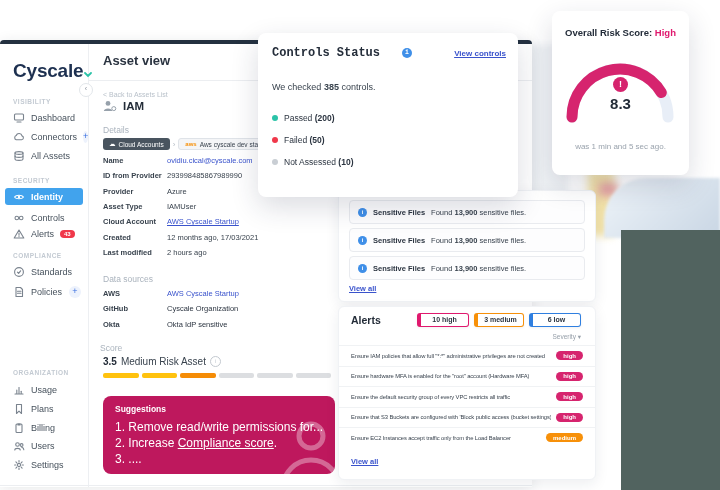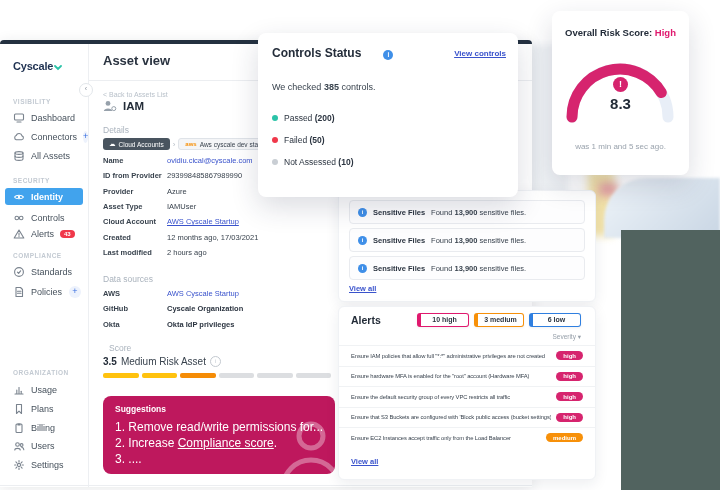--- a/index.html
+++ b/index.html
@@ -16,21 +16,21 @@
     background:linear-gradient(135deg,#eef4f9,#c9d6e4);filter:blur(1.5px);}
   .decor-slate{left:621px;top:230px;width:99px;height:260px;background:#51635f;}
 
   
   .app{left:0;top:40px;width:532px;height:447px;background:#fff;border-radius:6px 6px 0 0;
        box-shadow:0 2px 14px rgba(25,35,50,.10);}
   .app-topbar{left:0;top:0;width:532px;height:4px;background:#243140;border-radius:6px 6px 0 0;}
   .sidebar-border{left:88px;top:4px;width:1px;height:443px;background:#edeff2;}
   .app-bottom{left:0;top:445px;width:532px;height:1px;background:#eceef1;}
 
-  .logo{left:13px;top:20px;font-size:11px;font-weight:bold;color:#1d3050;letter-spacing:-.2px;}
+  .logo{left:13px;top:20px;font-size:19px;font-weight:bold;color:#1d3050;letter-spacing:-.2px;}
   .logo-tick{position:absolute;right:-9px;top:1px;}
   .collapse-btn{left:79px;top:43px;width:12px;height:12px;border:1px solid #e2e6ea;border-radius:50%;
     background:#fff;font-size:7px;color:#8a939e;line-height:10px;text-align:center;}
 
   .sb-label{left:13px;font-size:6.5px;letter-spacing:.5px;color:#c3cad2;font-weight:bold;}
   .sb-item{left:5px;width:78px;height:17px;display:flex;align-items:center;gap:6px;
     padding-left:8px;box-sizing:border-box;font-size:9px;color:#46515c;border-radius:3px;}
   .sb-item svg{flex:0 0 auto;stroke:#7a838e;fill:none;stroke-width:1.1;stroke-linecap:round;stroke-linejoin:round;}
   .sb-item.active{background:#41a3ed;color:#fff;font-weight:bold;}
   .sb-item.active svg{stroke:#fff;}
@@ -53,21 +53,21 @@
   .crumb-sep{color:#b6bec7;font-size:8px;margin:0 3px;}
   .aws-mini{color:#f79009;font-weight:bold;font-size:6px;}
   .next-btn{left:326px;top:95px;width:13px;height:16px;background:#2f7fe0;border-radius:2px;
     color:#fff;font-size:9px;line-height:15px;text-align:center;}
 
   .kv{display:flex;height:15.3px;align-items:center;font-size:7.5px;}
   .kv .k{width:64px;color:#39434e;font-weight:600;flex:0 0 auto;}
   .kv .v{color:#39434e;}
   .kv .v.link{color:#3a53cc;}
   .kv .v.linku{color:#3a53cc;text-decoration:underline;}
-  .kv .v.bold{font-weight:bold;color:#2b3440;}
+  .kv .v.bold{font-weight:normal;color:#2b3440;}
   .fields{left:103px;top:113px;width:235px;}
   .dsrows{left:103px;top:246px;width:235px;}
 
   .score-line{left:103px;top:316px;font-size:10px;color:#39434e;display:flex;align-items:center;gap:4px;}
   .score-val{font-weight:800;color:#232c38;}
   .info-gray{width:9px;height:9px;border:1px solid #c3c9d0;border-radius:50%;color:#c3c9d0;
     font-size:6px;line-height:8px;text-align:center;}
   .score-bar{left:103px;top:333px;width:228px;display:flex;gap:3px;}
   .seg{height:5px;border-radius:2px;flex:1;}
   .seg.y{background:#ffc20e;} .seg.o{background:#f58c06;} .seg.g{background:#dcdee1;}
@@ -77,21 +77,21 @@
   .sugg-title{position:absolute;left:12px;top:8px;font-size:8.5px;font-weight:bold;}
   .sugg-line{position:absolute;left:12px;font-size:12px;}
   .sugg a, .sugg .u{color:#fff;text-decoration:underline;}
   .ghost{position:absolute;right:-8px;bottom:-14px;opacity:.35;}
 
   
   .card{background:#fff;border-radius:8px;box-shadow:0 10px 28px rgba(30,40,70,.16);}
   .panel{background:#fff;border-radius:6px;border:1px solid #f0f2f5;box-shadow:0 4px 14px rgba(30,40,60,.08);}
 
   .controls-card{left:258px;top:33px;width:260px;height:164px;}
-  .cc-title{left:14px;top:13px;font-size:12px;font-weight:600;color:#242d3a;display:flex;align-items:flex-end;gap:22px;}
+  .cc-title{left:14px;top:13px;font-size:12px;font-weight:600;color:#242d3a;display:flex;align-items:center;gap:22px;font-family:Liberation Mono, monospace;}
   .info-blue{width:10px;height:10px;background:#3f8fe8;border-radius:50%;color:#fff;font-size:6.5px;
     line-height:10px;text-align:center;font-weight:bold;}
   .cc-link{right:12px;top:16px;font-size:8px;color:#3a53cc;text-decoration:underline;font-weight:600;}
   .cc-summary{left:14px;top:49px;font-size:9px;color:#39434e;}
   .legend-row{left:14px;display:flex;align-items:center;gap:6px;font-size:8.5px;color:#2b3440;}
   .dot{width:6px;height:6px;border-radius:50%;}
   .donut{left:149px;top:61px;width:66px;height:66px;border-radius:50%;
     background:conic-gradient(from 12deg,#2bc3a8 0 78.5%,#d6246e 78.5% 95.5%,#d9dde2 95.5% 100%);}
   .donut-hole{position:absolute;left:11px;top:11px;width:44px;height:44px;border-radius:50%;background:#fff;
     display:flex;flex-direction:column;align-items:center;justify-content:center;}
@@ -332,25 +332,25 @@
       <div class="kv">
           <span class="k">AWS</span>
           <span class="v link">AWS Cyscale Startup</span>
         </div>
       <div class="kv">
           <span class="k">GitHub</span>
           <span class="v bold">Cyscale Organization</span>
         </div>
       <div class="kv">
           <span class="k">Okta</span>
-          <span class="v bold">Okta IdP privileges</span>
-        </div>
-    </div>
-
-    <div class="abs sec-label" style="left:109px;top:303px">Score</div>
+          <span class="v bold">Okta IdP sensitive</span>
+        </div>
+    </div>
+
+    <div class="abs sec-label" style="left:100px;top:303px">Score</div>
     <div class="abs score-line">
       <span class="score-val">3.5</span>
       <span>Medium Risk Asset</span>
       <span class="info-gray">i</span>
     </div>
     <div class="abs score-bar">
       <span class="seg y"></span>
         <span class="seg y"></span>
         <span class="seg o"></span>
       <span class="seg g"></span>

